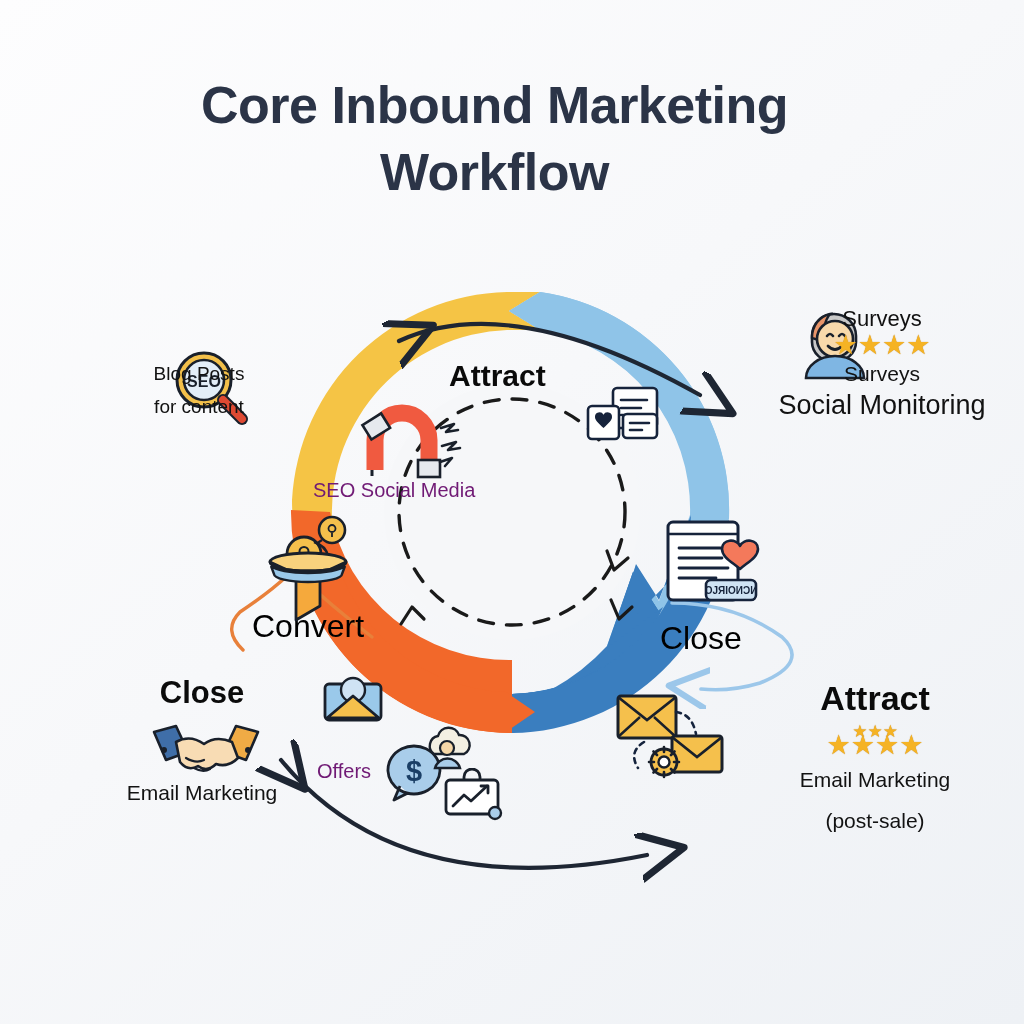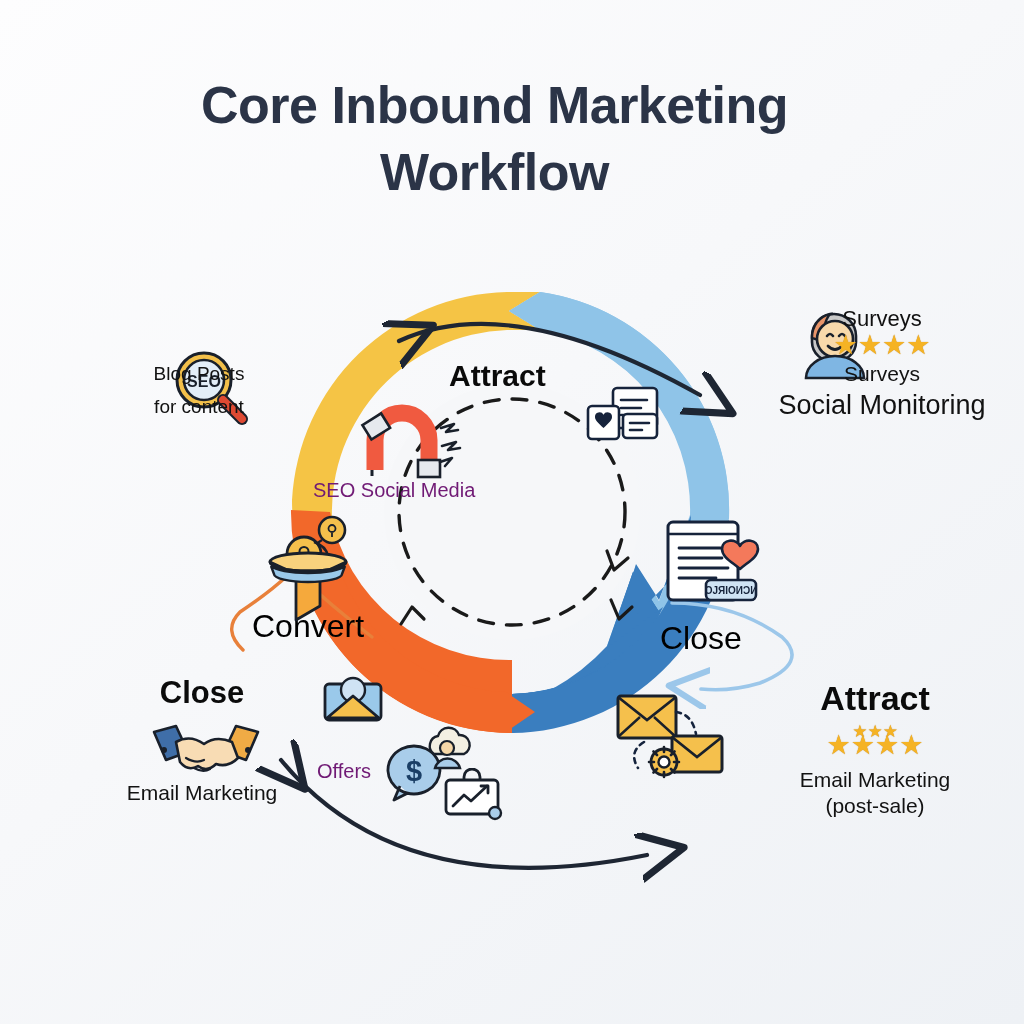--- a/index.html
+++ b/index.html
@@ -24,20 +24,21 @@
   #diagram-stage{
     position:absolute; left:0; top:0; width:1024px; height:1024px;
   }
   #wheel-svg{ position:absolute; left:0; top:0; }
 
   
   .callout{ position:absolute; text-align:center; }
   .callout .cap{
     font-size:19px; color:#121212; line-height:1.22; font-weight:500;
     white-space:nowrap;
+    margin-top:15px;
   }
   .callout .stage-word{
     font-size:31px; font-weight:bold; color:#0b0b0b; line-height:1.1;
     white-space:nowrap;
   }
   .callout .sub-word{
     font-size:20px; color:#111; line-height:1.2; white-space:nowrap;
   }
   .stars{ line-height:1; white-space:nowrap; }
   .stars .s{ color:#f5b324; text-shadow:0 0 1px #b8812a; }

